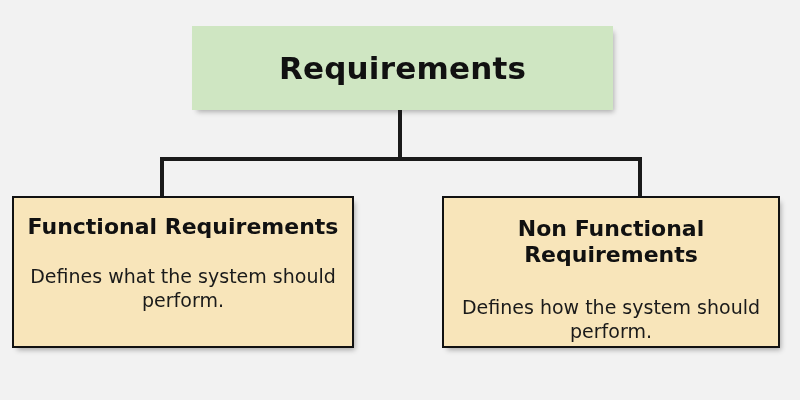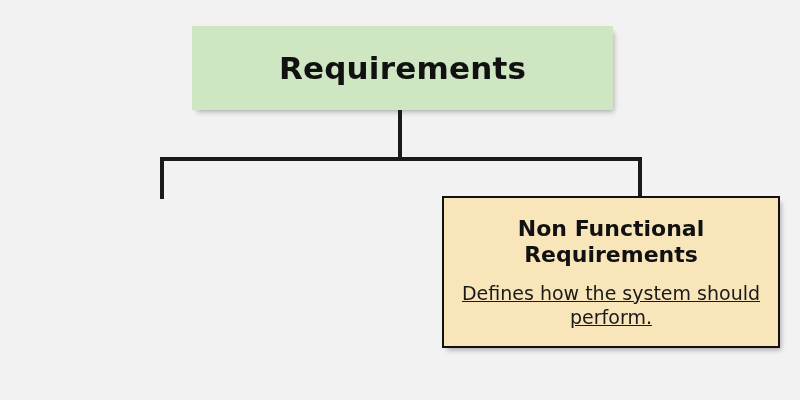--- a/index.html
+++ b/index.html
@@ -107,35 +107,39 @@
   .child-right .child-heading { margin-top: 8px; }
   .child-body {
     font-size: 19px;
     font-weight: normal;
     color: #1a1a1a;
     text-align: center;
     line-height: 1.28;
     width: 100%;
   }
   .child-left .child-body { margin-top: 24px; }
-  .child-right .child-body { margin-top: 14px; text-decoration: underline; }
+  .child-right .child-body { margin-top: 28px; }
 </style>
 </head>
 <body>
 
 <div id="diagram">
 
   <div class="root-node">
     <span class="root-title">Requirements</span>
   </div>
 
   <div class="conn conn-stem"></div>
   <div class="conn conn-bar"></div>
   <div class="conn conn-drop-left"></div>
   <div class="conn conn-drop-right"></div>
 
+  <div class="child-node child-left">
+    <div class="child-heading">Functional Requirements</div>
+    <div class="child-body">Defines what the system should perform.</div>
+  </div>
 
   <div class="child-node child-right">
     <div class="child-heading">Non Functional Requirements</div>
     <div class="child-body">Defines how the system should perform.</div>
   </div>
 
 </div>
 
 </body></html>

